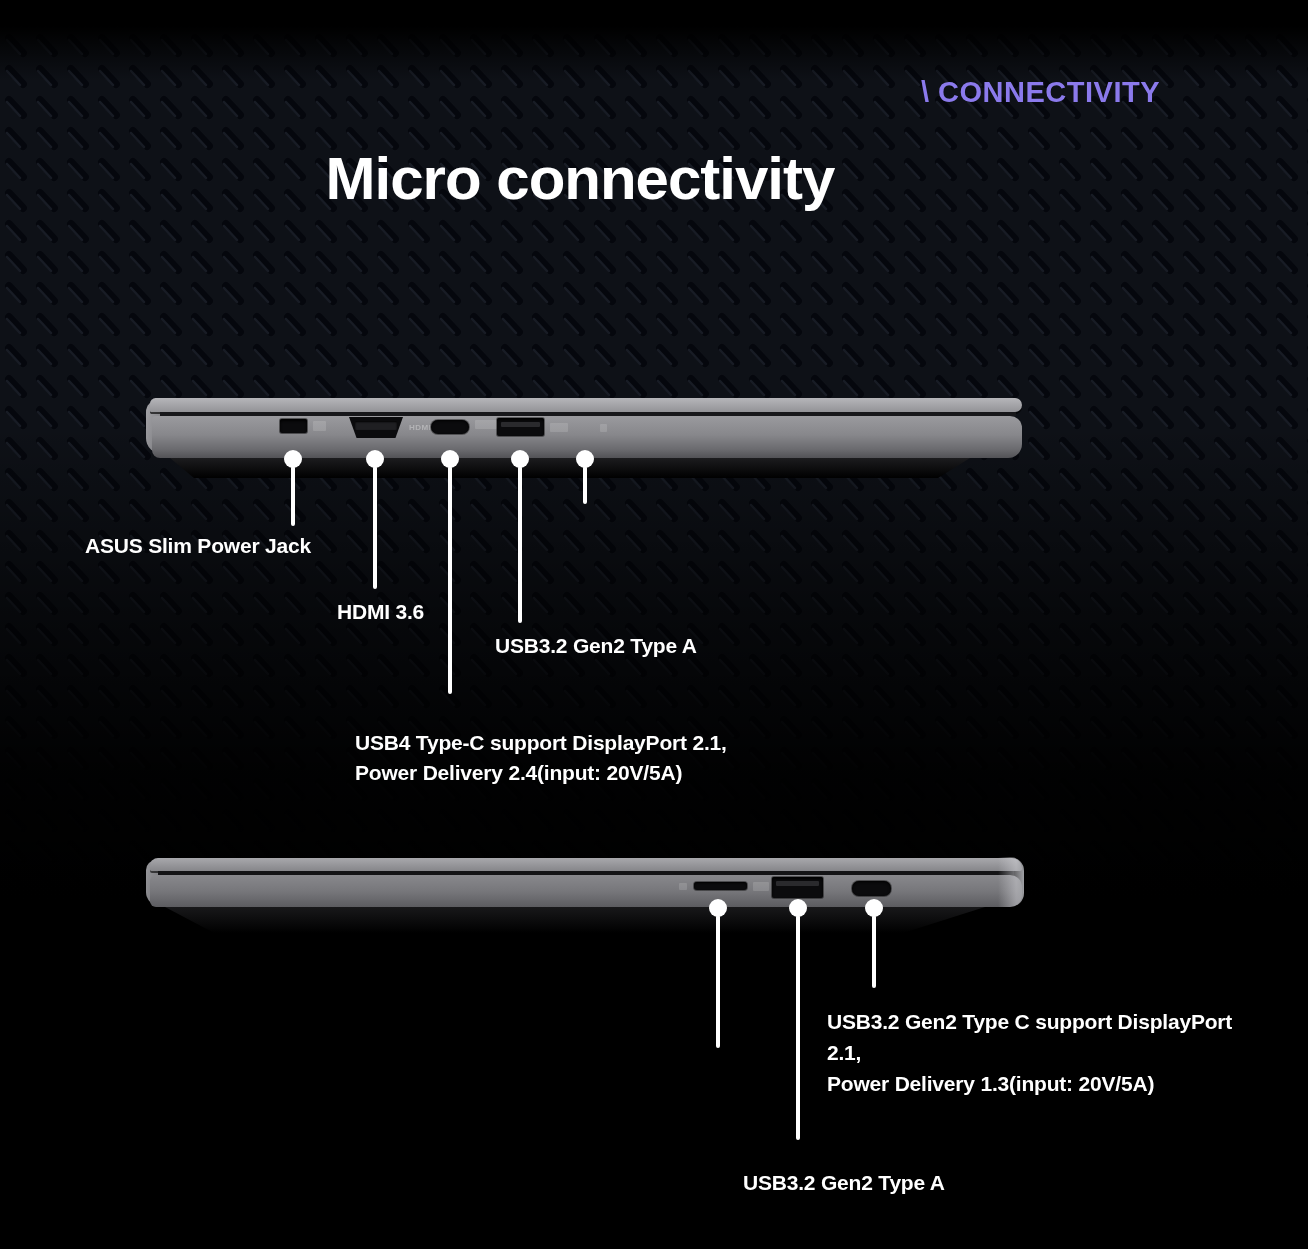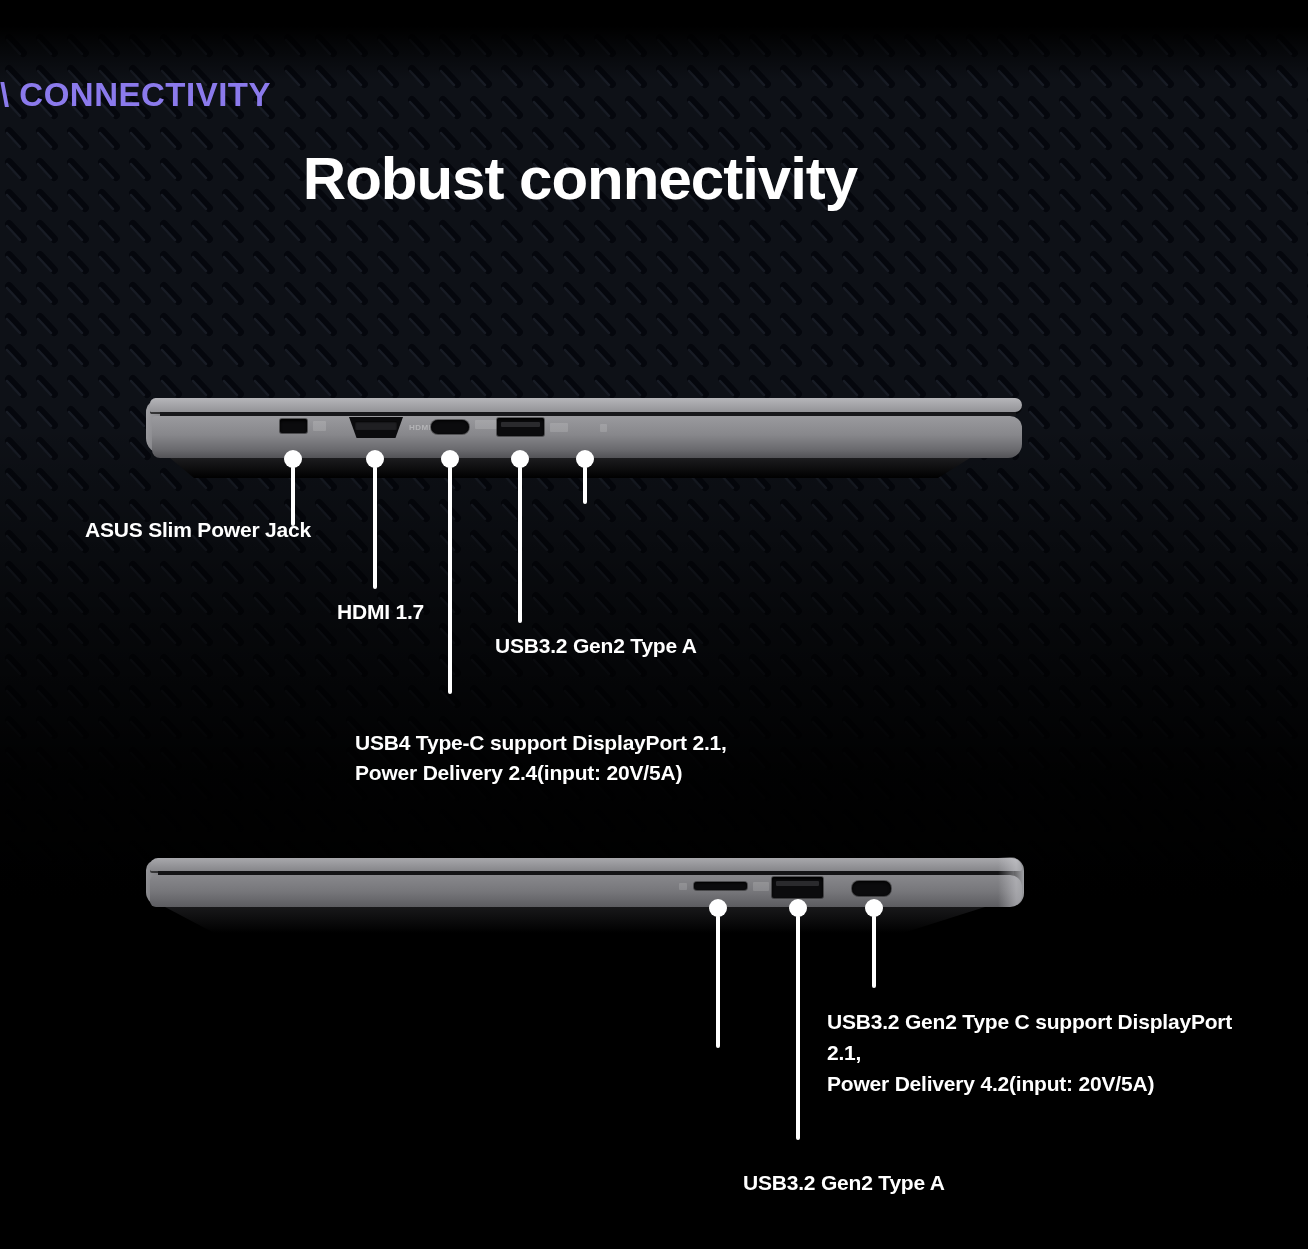--- a/index.html
+++ b/index.html
@@ -19,22 +19,22 @@
       #000 0%, #000 2.1%, rgba(0,0,0,0) 6.5%,
       rgba(0,0,0,0) 34%, rgba(0,0,0,.55) 50%,
       rgba(0,0,0,.92) 62%, #000 72%, #000 100%);
   }
   .bg-vignette{
     position:absolute;inset:0;z-index:1;pointer-events:none;
     background:radial-gradient(120% 90% at 45% 30%, rgba(0,0,0,0) 55%, rgba(0,0,0,.55) 100%);
   }
   
   .eyebrow{
-    left:0;top:76px;width:1160px;text-align:left;z-index:5;
-    font-size:33px;font-weight:700;letter-spacing:.5px;color:#8b7aec;
+    left:0;top:76px;width:1160px;text-align:right;z-index:5;
+    font-size:29px;font-weight:700;letter-spacing:.5px;color:#8b7aec;
   }
   .title{
     left:0;top:144px;width:1160px;text-align:center;z-index:5;
     font-size:60px;font-weight:700;letter-spacing:-1px;color:#fff;
   }
   
   .lid1{left:150px;top:398px;width:872px;height:14px;z-index:3;
     background:linear-gradient(180deg,#b6b6ba,#939397);
     border-radius:8px 10px 10px 2px;box-shadow:0 2px 0 rgba(0,0,0,.65);}
   .hinge1{left:146px;top:400px;width:30px;height:54px;z-index:2;
@@ -107,21 +107,21 @@
         <path d="M7 9 L20 23" stroke="#1b2029" stroke-width="2.4" stroke-linecap="round" fill="none" opacity="0.85"></path>
       </pattern>
     </defs>
     <rect width="1308" height="1249" fill="#0e1117"></rect>
     <rect width="1308" height="1249" fill="url(#slashes)"></rect>
   </svg>
   <div class="bg-vignette"></div>
   <div class="bg-fade"></div>
 
   <div class="abs eyebrow">\ CONNECTIVITY</div>
-  <div class="abs title">Robust connectivity</div>
+  <div class="abs title">Micro connectivity</div>
 
   <div class="abs hinge1"></div>
   <div class="abs lid1"></div>
   <div class="abs gap1"></div>
   <div class="abs base1"></div>
   <div class="abs shadow1"></div>
 
   <div class="abs port port-power"></div>
   <div class="abs smudge" style="left:313px;top:421px;width:13px;height:10px;"></div>
 
@@ -146,22 +146,22 @@
   <div class="abs dot" style="left:441px;top:450px;"></div>
   <div class="abs dot" style="left:511px;top:450px;"></div>
   <div class="abs dot" style="left:576px;top:450px;"></div>
 
   <div class="abs cline" style="left:291px;top:466px;height:60px;"></div>
   <div class="abs cline" style="left:373px;top:466px;height:123px;"></div>
   <div class="abs cline" style="left:448px;top:466px;height:228px;"></div>
   <div class="abs cline" style="left:518px;top:466px;height:157px;"></div>
   <div class="abs cline" style="left:583px;top:466px;height:38px;"></div>
 
-  <div class="abs label" style="left:85px;top:515px;">ASUS Slim Power Jack</div>
-  <div class="abs label" style="left:337px;top:597px;">HDMI 1.7</div>
+  <div class="abs label" style="left:85px;top:531px;">ASUS Slim Power Jack</div>
+  <div class="abs label" style="left:337px;top:597px;">HDMI 3.6</div>
   <div class="abs label" style="left:355px;top:728px;">USB4 Type-C support DisplayPort 2.1,
 Power Delivery 2.4(input: 20V/5A)</div>
   <div class="abs label" style="left:495px;top:631px;">USB3.2 Gen2 Type A</div>
 
   <div class="abs hinge2"></div>
   <div class="abs lid2"></div>
   <div class="abs gap2"></div>
   <div class="abs base2"></div>
   <div class="abs rim2"></div>
   <div class="abs shadow2"></div>
@@ -180,15 +180,15 @@
   <div class="abs dot" style="left:789px;top:899px;"></div>
   <div class="abs dot" style="left:865px;top:899px;"></div>
 
   <div class="abs cline" style="left:716px;top:915px;height:133px;"></div>
   <div class="abs cline" style="left:796px;top:915px;height:225px;"></div>
   <div class="abs cline" style="left:872px;top:915px;height:73px;"></div>
 
   <div class="abs label" style="left:743px;top:1168px;">USB3.2 Gen2 Type A</div>
   <div class="abs label label-3l" style="left:827px;top:1006px;">USB3.2 Gen2 Type C support DisplayPort
 2.1,
-Power Delivery 4.2(input: 20V/5A)</div>
+Power Delivery 1.3(input: 20V/5A)</div>
 
 </div>
 
 </body></html>

